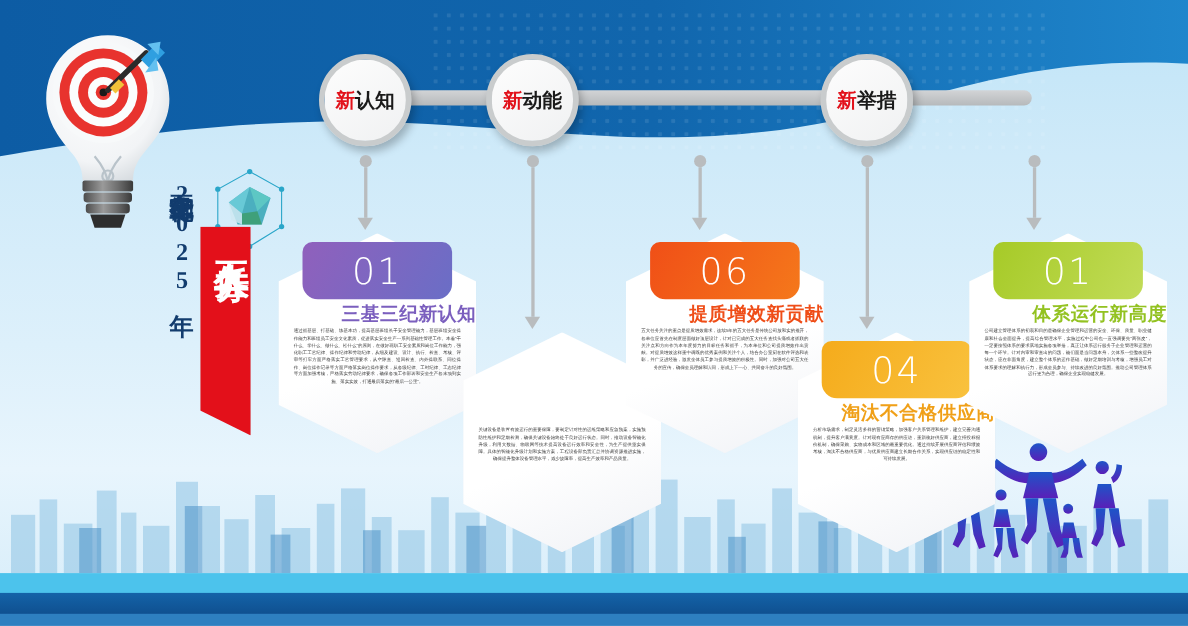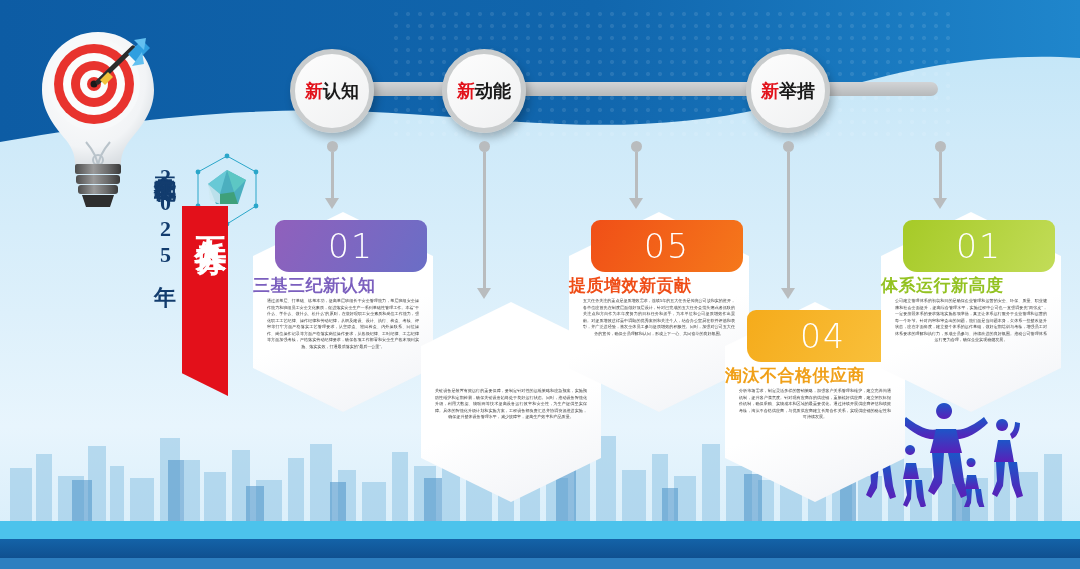--- a/index.html
+++ b/index.html
@@ -110,31 +110,31 @@
   .hexcard {
     position:absolute; width:180px; height:200px;
   }
   .hexbody {
     position:absolute; inset:0;
     background:linear-gradient(160deg,#ffffff 0%,#ffffff 55%,#f0f2f6 100%);
     clip-path: polygon(50% 0%, 100% 22%, 100% 78%, 50% 100%, 0% 78%, 0% 22%);
     filter: drop-shadow(2px 4px 5px rgba(30,60,90,.22));
   }
   .hexhdr {
-    position:absolute; left:22px; top:8px; width:152px; height:52px;
+    position:absolute; left:22px; top:8px; width:136px; height:52px;
     border-radius:9px 9px 14px 14px;
     display:flex; align-items:center; justify-content:center;
   }
   .hexhdr .num {
     color:#fff; font-size:33px; font-weight:300; letter-spacing:2px;
     font-family:"DejaVu Sans", sans-serif;
   }
   .hextitle {
     position:absolute; left:0; top:62px; width:100%;
-    text-align:left; font-size:17px; font-weight:bold;
+    text-align:right; font-size:17px; font-weight:bold;
     letter-spacing:.5px;
     font-family:"Liberation Serif","DejaVu Serif",serif;
   }
   .hextext {
     position:absolute; left:14px; top:86px; width:152px;
     font-size:4.05px; line-height:1.62; color:#3a3a3a;
     text-align:justify; text-align-last:center;
     word-break:break-all;
   }
 
@@ -403,21 +403,21 @@
   </div>
 
   <div class="hexcard t2" style="left:421px;top:302px">
     <div class="hexbody"></div>
     <div class="hextext">关键设备是装置有效运行的重要保障，要制定针对性的运维策略和应急预案，实施预防性维护和定期检测，确保关键设备始终处于良好运行状态。同时，推动设备智能化升级，利用大数据、物联网等技术提高设备运行效率和安全性，为生产提供坚实保障。具体的智能化升级计划和实施方案，工程设备部负责汇总并协调资源推进实施，确保提升整体设备管理水平，减少故障率，提高生产效率和产品质量。</div>
   </div>
 
   <div class="hexcard t3" style="left:569px;top:212px">
     <div class="hexbody"></div>
     <div class="hexhdr">
-      <span class="num">05</span>
+      <span class="num">06</span>
     </div>
     <div class="hextitle">提质增效新贡献</div>
     <div class="hextext">五大任务关注的重点是提质增效需求，连续5年的五大任务是传统公司放和实的推开，各单位应首先在制度层面做好顶层设计，针对已完成的五大任务查找头痛或者抓联的关注点和方向作为本年度努力的目标任务和抓手，为本单位和公司提质增效作出贡献。对提质增效这样重中调既的优秀案例和关注个人，结合办公室厨在软件评选和表彰，并广泛进经验，激发全体员工参与提质增效的积极性。同时，加强对公司五大任务的宣传，确保全员理解和认同，形成上下一心、共同奋斗的良好氛围。</div>
   </div>
 
   <div class="hexcard t4" style="left:725px;top:302px">
     <div class="hexbody"></div>
     <div class="hexhdr">
       <span class="num">04</span>
     </div>

